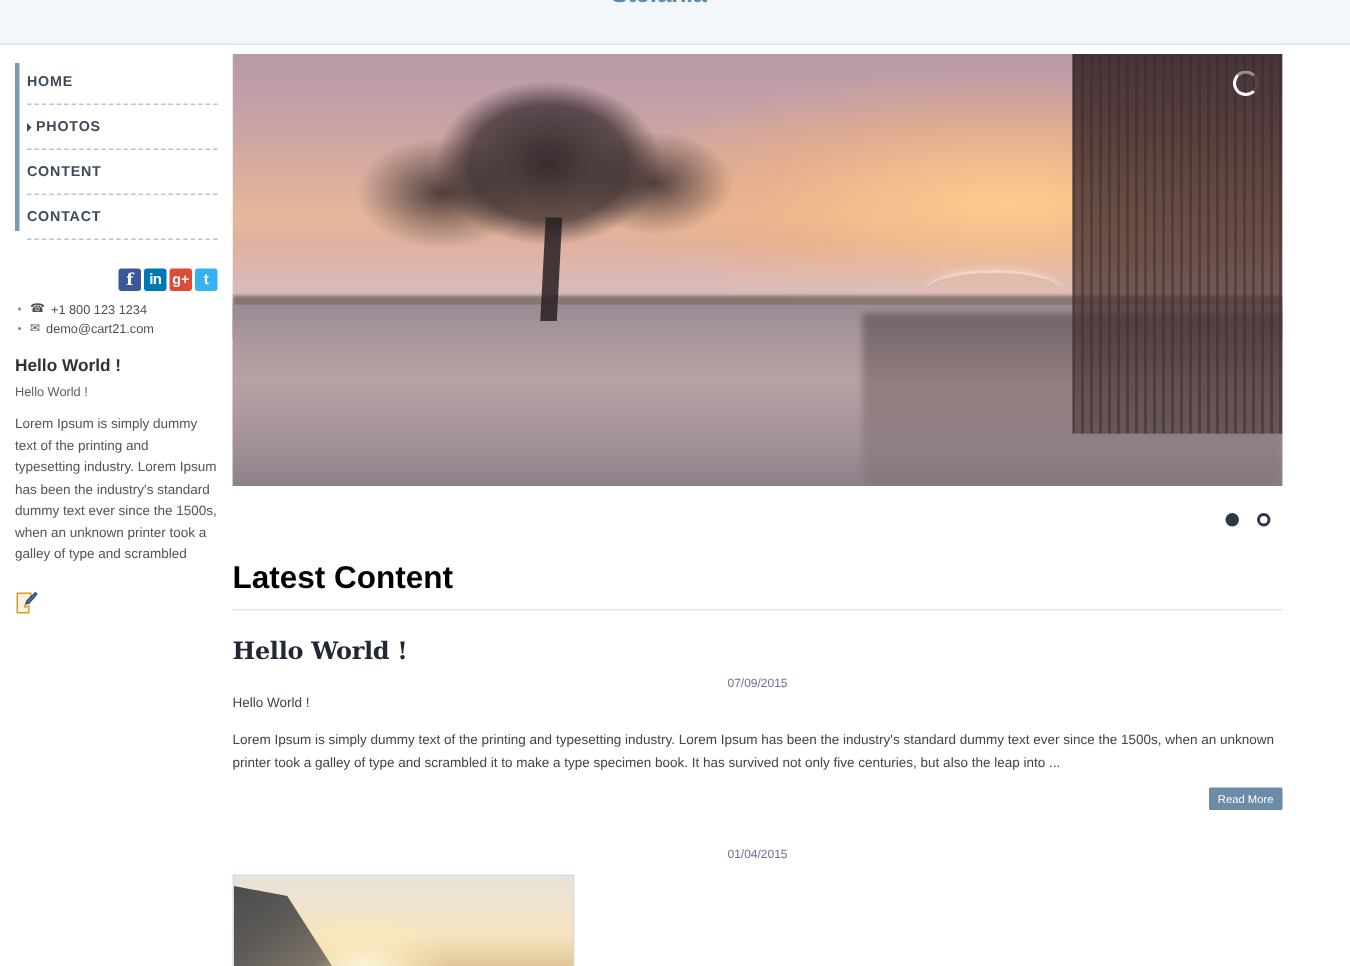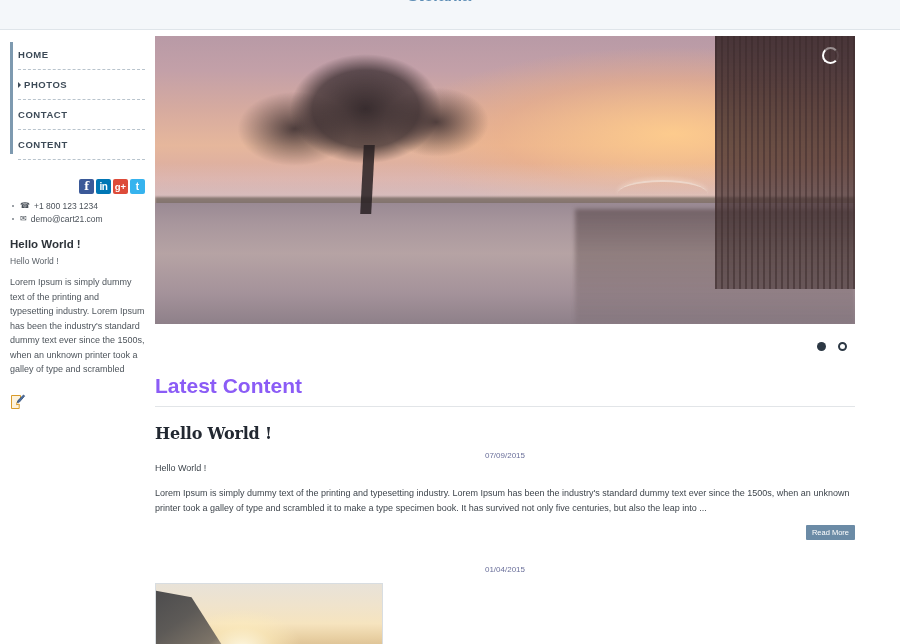--- a/index.html
+++ b/index.html
@@ -163,21 +163,21 @@
     border-right-color: rgba(255,255,255,.08);
     border-top-color: rgba(255,255,255,.45);
   }
 
   .dots { display: flex; justify-content: flex-end; gap: 12px; padding: 18px 8px 0 0; }
   .dot { width: 9px; height: 9px; border-radius: 50%; cursor: pointer; }
   .dot-on { background: #2c3844; }
   .dot-off { border: 2.5px solid #2c3844; background: #fff; }
 
   .section-title {
-    font-size: 21px; font-weight: bold; color: #8b5cf6;
+    font-size: 21px; font-weight: bold; color: #000000;
     margin: 23px 0 0 0; padding-bottom: 8px;
     border-bottom: 1px solid #e2e5e8;
   }
 
   .post { padding-top: 17px; }
   .post-title {
     font-family: "DejaVu Serif", serif;
     font-size: 16px; font-weight: bold; color: #222831;
     letter-spacing: -0.2px;
   }
@@ -227,24 +227,24 @@
 
     <nav class="nav">
       <div class="nav-item">
         <span>HOME</span>
       </div>
       <div class="nav-item">
         <span class="caret"></span>
         <span>PHOTOS</span>
       </div>
       <div class="nav-item">
+        <span>CONTENT</span>
+      </div>
+      <div class="nav-item">
         <span>CONTACT</span>
-      </div>
-      <div class="nav-item">
-        <span>CONTENT</span>
       </div>
     </nav>
 
     <div class="social">
       <span class="soc soc-fb">f</span>
       <span class="soc soc-in">in</span>
       <span class="soc soc-gp">g+</span>
       <span class="soc soc-tw">t</span>
     </div>
 

